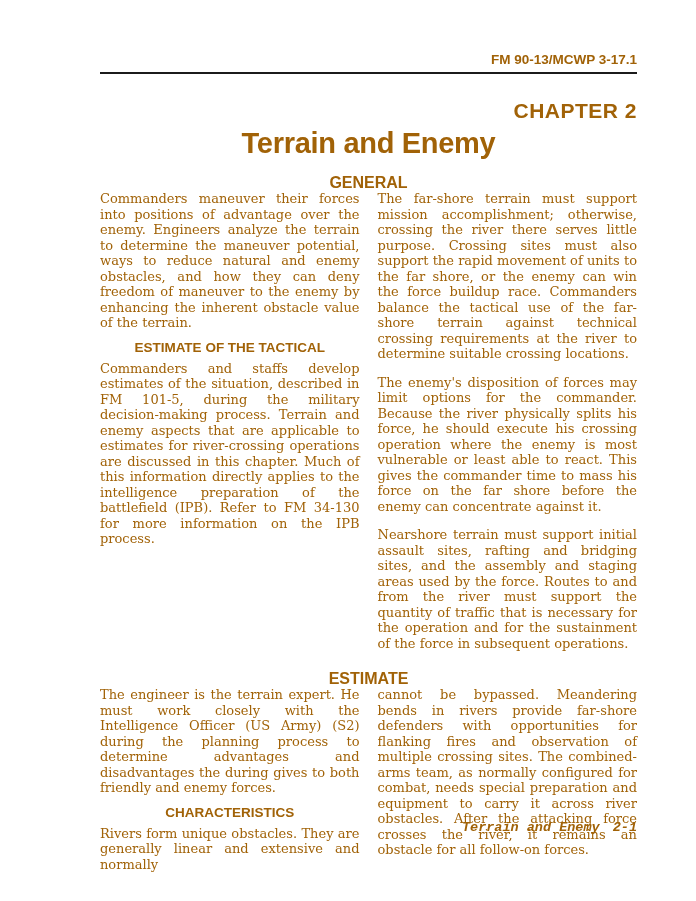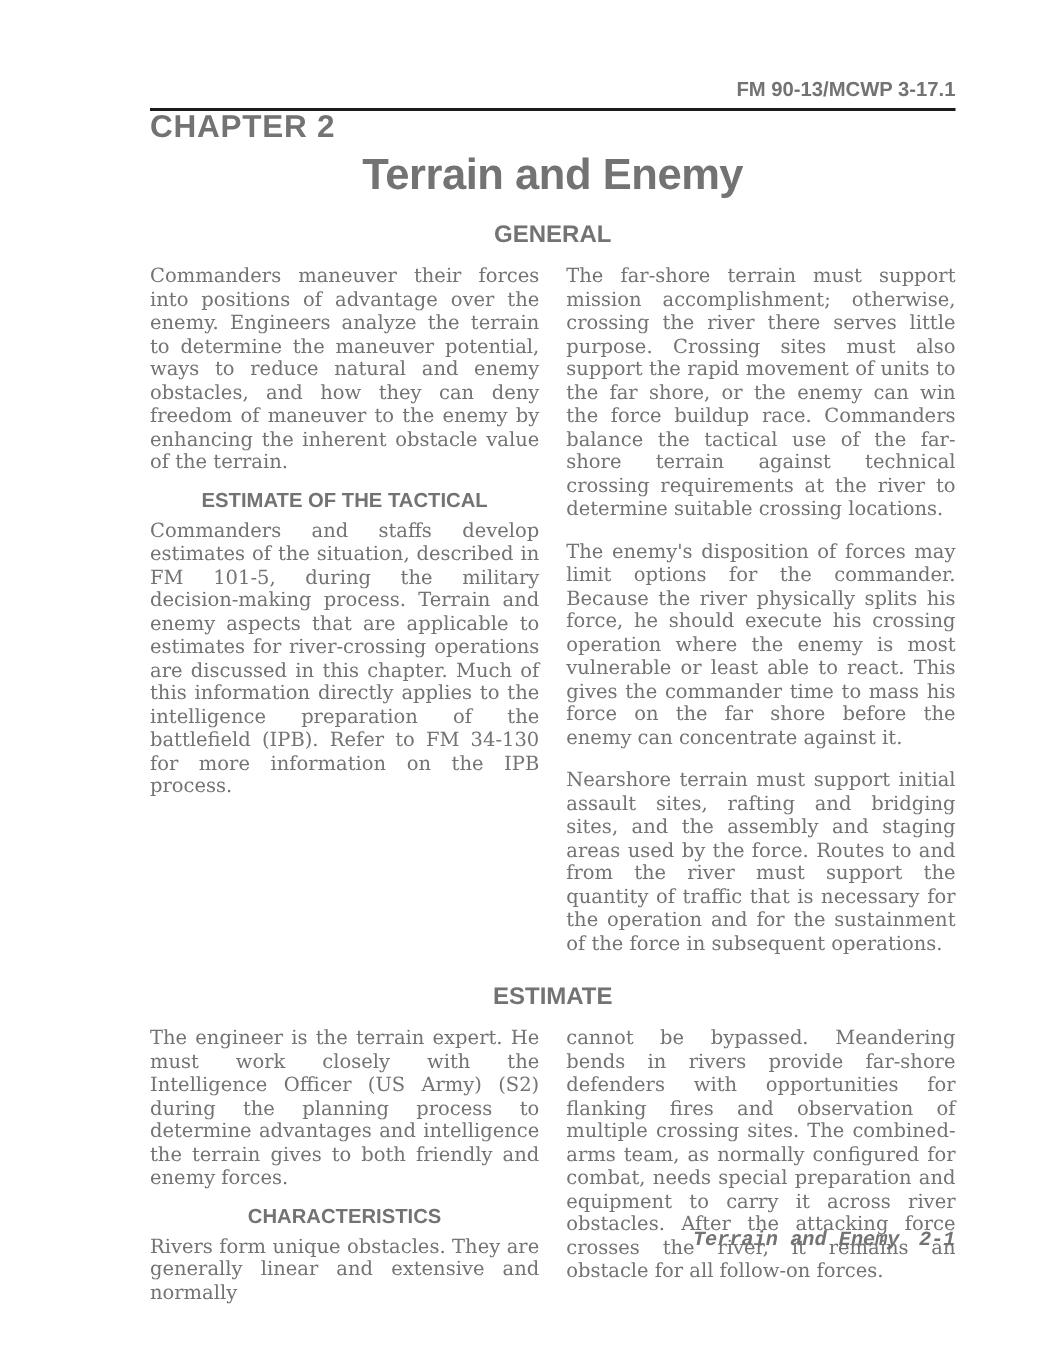--- a/index.html
+++ b/index.html
@@ -1,41 +1,42 @@
 <!DOCTYPE html>
 <html><head>
 <meta charset="utf-8">
 <style>
   html, body { margin: 0; padding: 0; background: #ffffff; }
   .page {
     position: relative;
     width: 696px;
     height: 883px;
     background: #ffffff;
-    color: #737373;
+    color: #a16207;
     overflow: hidden;
   }
   .content {
     position: absolute;
     left: 100px;
     top: 0;
     width: 537px;
   }
   .doc-header {
     margin-top: 52px;
     text-align: right;
     font-family: "Liberation Sans", sans-serif;
     font-weight: bold;
     font-size: 13.5px;
     line-height: 16px;
     padding-bottom: 4px;
     border-bottom: 2.5px solid #1b1b1b;
   }
   .chapter-label {
-    text-align: left;
+    margin-top: 26px;
+    text-align: right;
     font-family: "Liberation Sans", sans-serif;
     font-weight: bold;
     font-size: 21px;
     line-height: 22px;
     letter-spacing: 0.5px;
   }
   .page-title {
     margin-top: 5px;
     text-align: center;
     font-family: "Liberation Sans", sans-serif;
@@ -49,21 +50,21 @@
     font-family: "Liberation Sans", sans-serif;
     font-weight: bold;
     font-size: 16px;
     line-height: 16px;
   }
   .section-heading.general { margin-top: 16px; }
   .section-heading.terrain { margin-top: 7px; }
   .cols {
     display: flex;
     gap: 18px;
-    margin-top: 12px;
+    margin-top: 0;
     font-family: "DejaVu Serif", "Liberation Serif", serif;
     font-size: 13px;
     line-height: 15.5px;
   }
   .col {
     flex: 1 1 0;
     text-align: justify;
   }
   .col p { margin: 0 0 13px 0; }
   .col p.continues { text-align-last: justify; }
@@ -115,21 +116,21 @@
         <p>The far-shore terrain must support mission accomplishment; otherwise, crossing the river there serves little purpose. Crossing sites must also support the rapid movement of units to the far shore, or the enemy can win the force buildup race. Commanders balance the tactical use of the far-shore terrain against technical crossing requirements at the river to determine suitable crossing locations.</p>
         <p>The enemy's disposition of forces may limit options for the commander. Because the river physically splits his force, he should execute his crossing operation where the enemy is most vulnerable or least able to react. This gives the commander time to mass his force on the far shore before the enemy can concentrate against it.</p>
         <p>Nearshore terrain must support initial assault sites, rafting and bridging sites, and the assembly and staging areas used by the force. Routes to and from the river must support the quantity of traffic that is necessary for the operation and for the sustainment of the force in subsequent operations.</p>
       </div>
     </div>
 
     <div class="section-heading terrain">ESTIMATE</div>
 
     <div class="cols">
       <div class="col">
-        <p>The engineer is the terrain expert. He must work closely with the Intelligence Officer (US Army) (S2) during the planning process to determine advantages and intelligence the terrain gives to both friendly and enemy forces.</p>
+        <p>The engineer is the terrain expert. He must work closely with the Intelligence Officer (US Army) (S2) during the planning process to determine advantages and disadvantages the during gives to both friendly and enemy forces.</p>
         <div class="sub-heading">CHARACTERISTICS</div>
         <p class="continues">Rivers form unique obstacles. They are generally linear and extensive and normally</p>
       </div>
       <div class="col">
         <p>cannot be bypassed. Meandering bends in rivers provide far-shore defenders with opportunities for flanking fires and observation of multiple crossing sites. The combined-arms team, as normally configured for combat, needs special preparation and equipment to carry it across river obstacles. After the attacking force crosses the river, it remains an obstacle for all follow-on forces.</p>
       </div>
     </div>
 
   </div>
 

